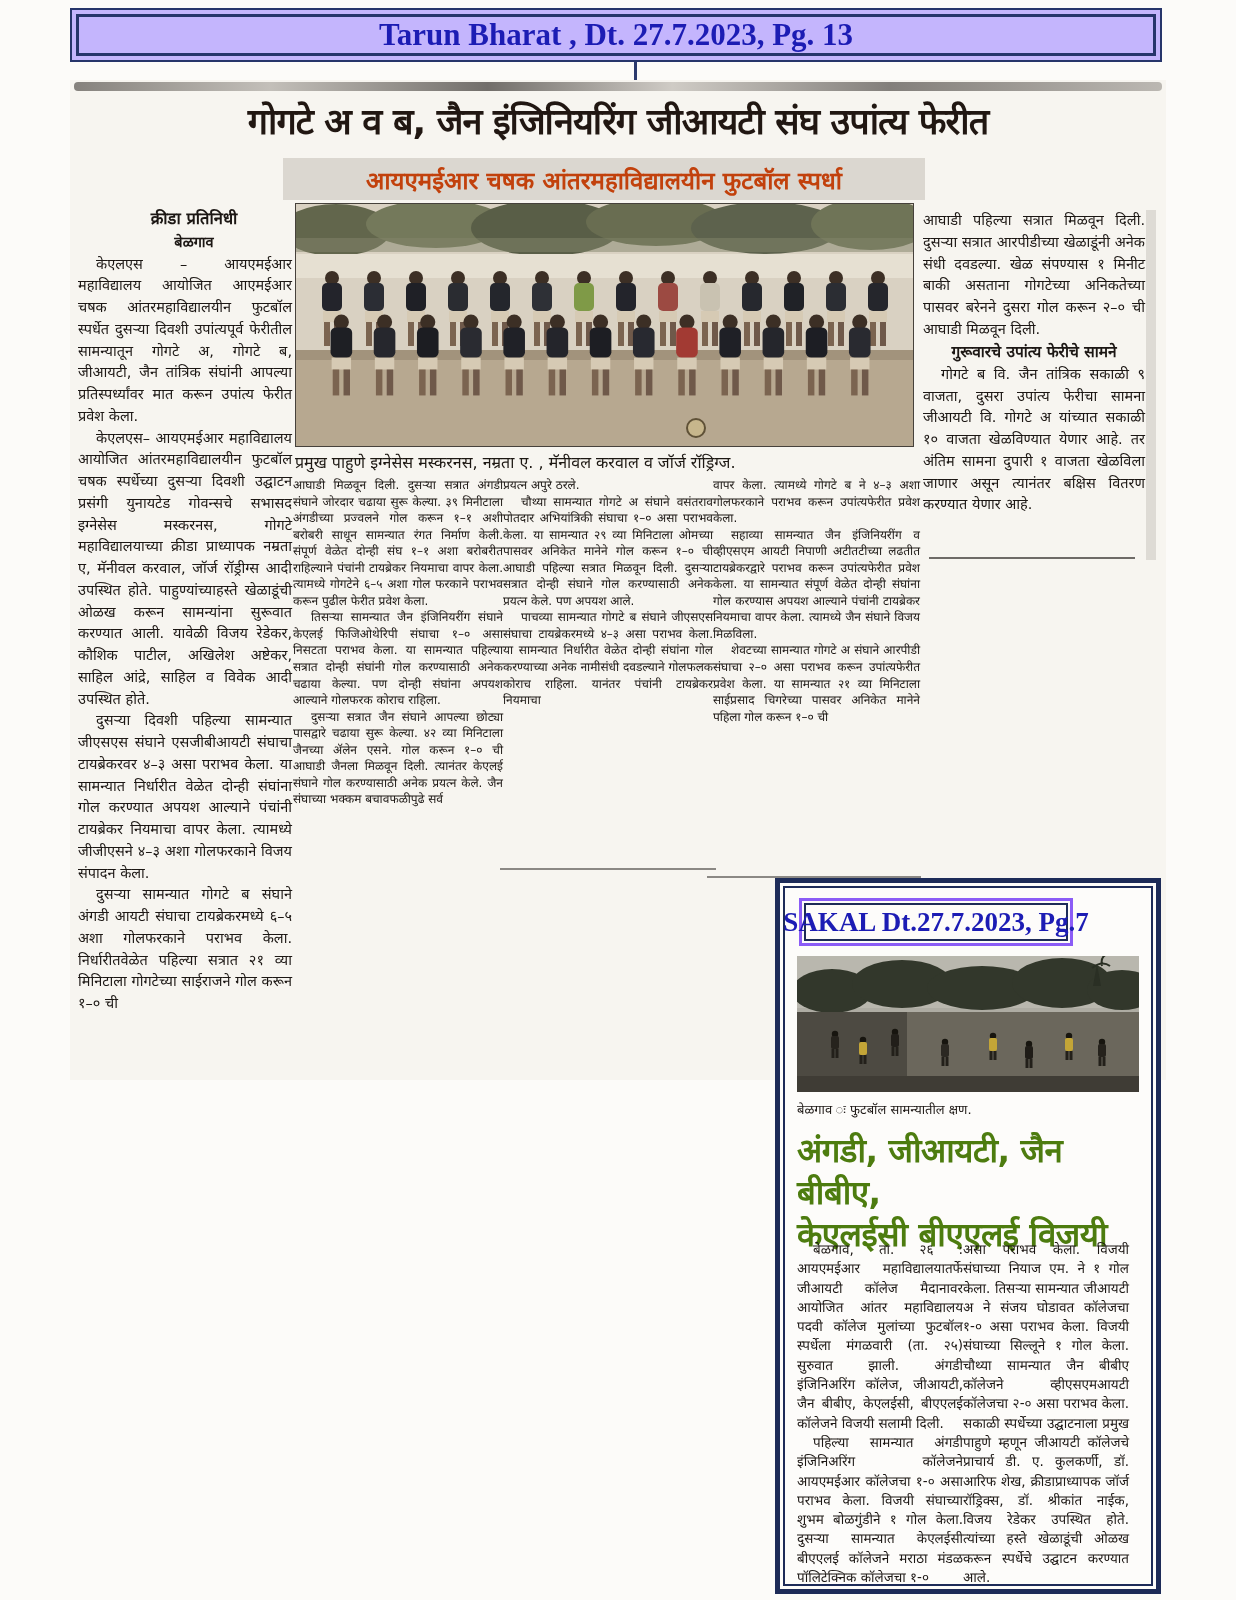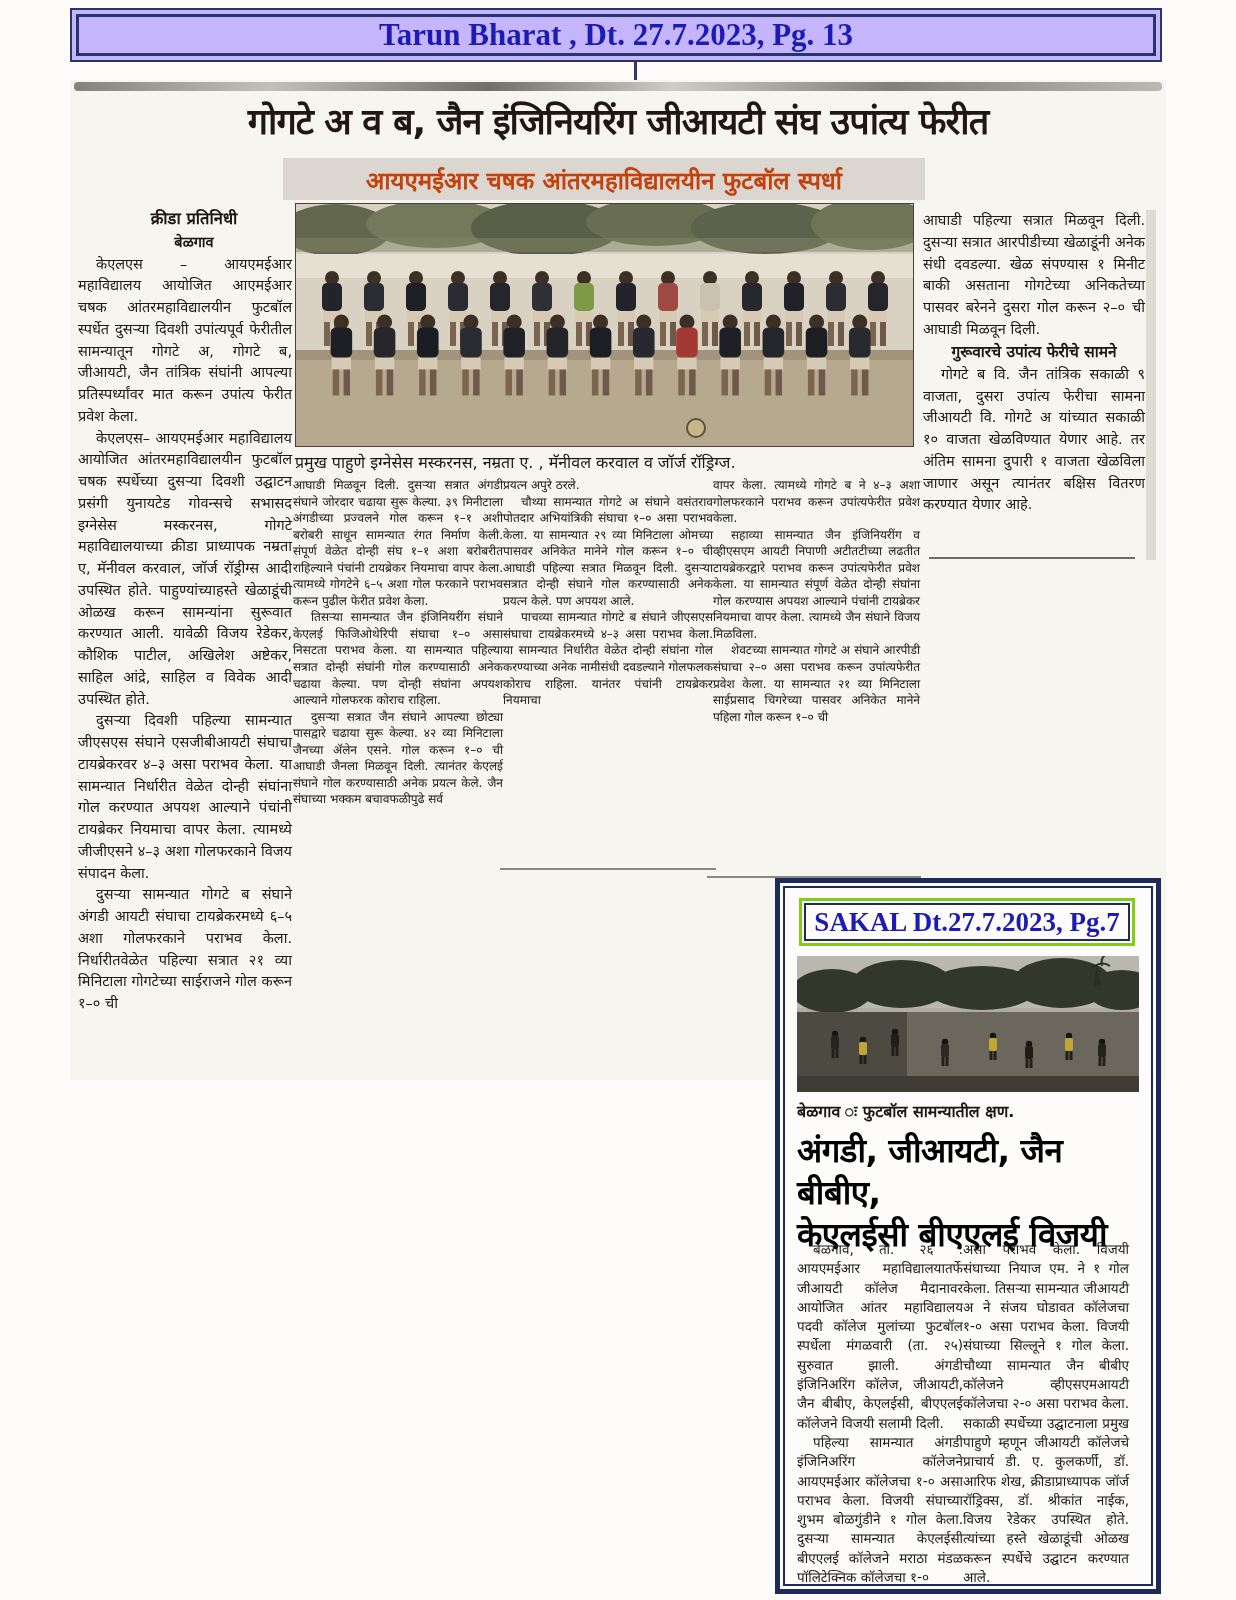--- a/index.html
+++ b/index.html
@@ -49,29 +49,29 @@
   
   .tb-photo{position:absolute;left:295px;top:203px;width:617px;height:242px;border:1px solid #46413b;
             box-sizing:content-box;background:#d9d1c2;}
   .tb-photo svg{display:block;}
   .tb-photo-caption{position:absolute;left:295px;top:451px;width:622px;font-weight:400;font-size:16px;color:#1d1813;}
 
   
   .sakal-box{position:absolute;left:775px;top:878px;width:386px;height:716px;
              border:5px solid #1d2b58;background:#fdfcfa;box-sizing:border-box;padding:3px;}
   .sakal-inner{width:100%;height:100%;border:2px solid #1d2b58;box-sizing:border-box;position:relative;}
-  .sakal-header-box{position:absolute;left:14px;top:10px;width:336px;height:48px;
-                    border:3px solid #84cc16;box-sizing:border-box;padding:2px;}
+  .sakal-header-box{position:absolute;left:14px;top:10px;width:274px;height:48px;
+                    border:3px solid #8b5cf6;box-sizing:border-box;padding:2px;}
   .sakal-header-inner{width:100%;height:100%;border:2px solid #1d2b58;box-sizing:border-box;
                       display:flex;align-items:center;justify-content:center;}
   .sakal-header-text{font-family:"Liberation Serif",serif;font-weight:bold;font-size:27px;color:#1c1cb4;white-space:nowrap;}
   .sakal-photo{position:absolute;left:12px;top:68px;width:342px;height:136px;background:#b3b1a9;}
-  .sakal-caption{position:absolute;left:12px;top:212px;width:340px;font-weight:700;font-size:16px;}
+  .sakal-caption{position:absolute;left:12px;top:212px;width:340px;font-weight:400;font-size:13px;}
   .sakal-headline{position:absolute;left:12px;top:242px;width:350px;font-weight:800;font-size:33px;
-                  line-height:1.28;color:#000000;letter-spacing:-0.5px;}
+                  line-height:1.28;color:#4d7c0f;letter-spacing:-0.5px;}
   .sakal-cols{position:absolute;left:12px;top:352px;width:348px;display:flex;}
   .sakal-col{width:166px;text-align:justify;font-size:13.5px;line-height:1.43;}
   .sakal-col p{margin:0;text-indent:16px;}
   .sakal-col p.noindent{text-indent:0;}
 </style>
 </head>
 <body>
 
 <div class="page">
 

